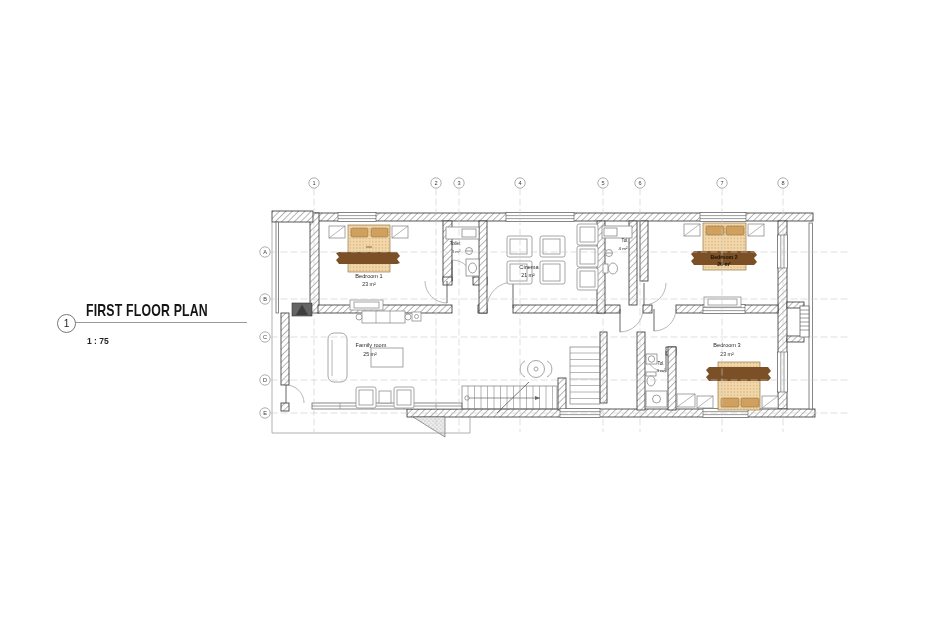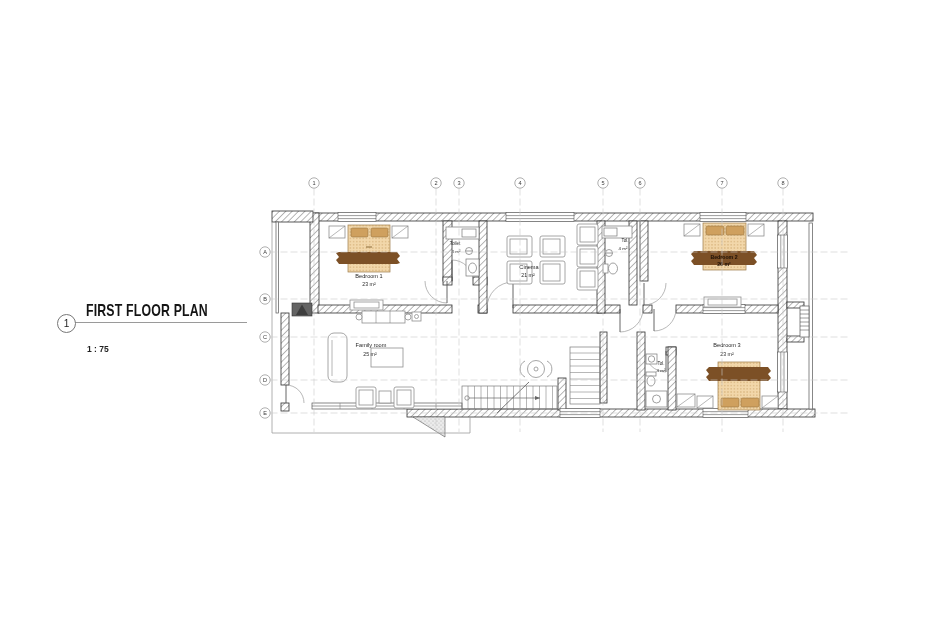--- a/index.html
+++ b/index.html
@@ -6,21 +6,21 @@
   .canvas{position:relative;width:930px;height:620px;background:#ffffff;overflow:hidden;
           font-family:"Liberation Sans",sans-serif;}
   .plan-svg{position:absolute;left:0;top:0;}
   
   .tb-circle{position:absolute;left:57px;top:314px;width:17px;height:17px;border:1px solid #777;
              border-radius:50%;display:flex;align-items:center;justify-content:center;
              font-size:10px;color:#222;background:#fff;z-index:3;}
   .tb-title{position:absolute;left:86px;top:301px;font-size:14px;font-weight:bold;color:#141414;
             letter-spacing:.2px;white-space:nowrap;transform:scale(.88,1.12);transform-origin:left top;}
   .tb-line{position:absolute;left:75px;top:322px;width:172px;border-top:1px solid #9a9a9a;}
-  .tb-scale{position:absolute;left:87px;top:344px;font-size:8.5px;font-weight:bold;color:#222;}
+  .tb-scale{position:absolute;left:87px;top:336px;font-size:8.5px;font-weight:bold;color:#222;}
   
   text{font-family:"Liberation Sans",sans-serif;}
   .wall{fill:url(#hatch);stroke:#2f2f2f;stroke-width:.8;}
   .thinwall{fill:#fff;stroke:#555;stroke-width:.7;}
   .win{fill:#fff;stroke:#4a4a4a;stroke-width:.55;}
   .winline{stroke:#4a4a4a;stroke-width:.55;}
   .furn{fill:#fff;stroke:#8f8f8f;stroke-width:.8;}
   .fixt{fill:#fff;stroke:#777;stroke-width:.7;}
   .door{fill:none;stroke:#999;stroke-width:.7;}
   .leaf{stroke:#555;stroke-width:.9;}

